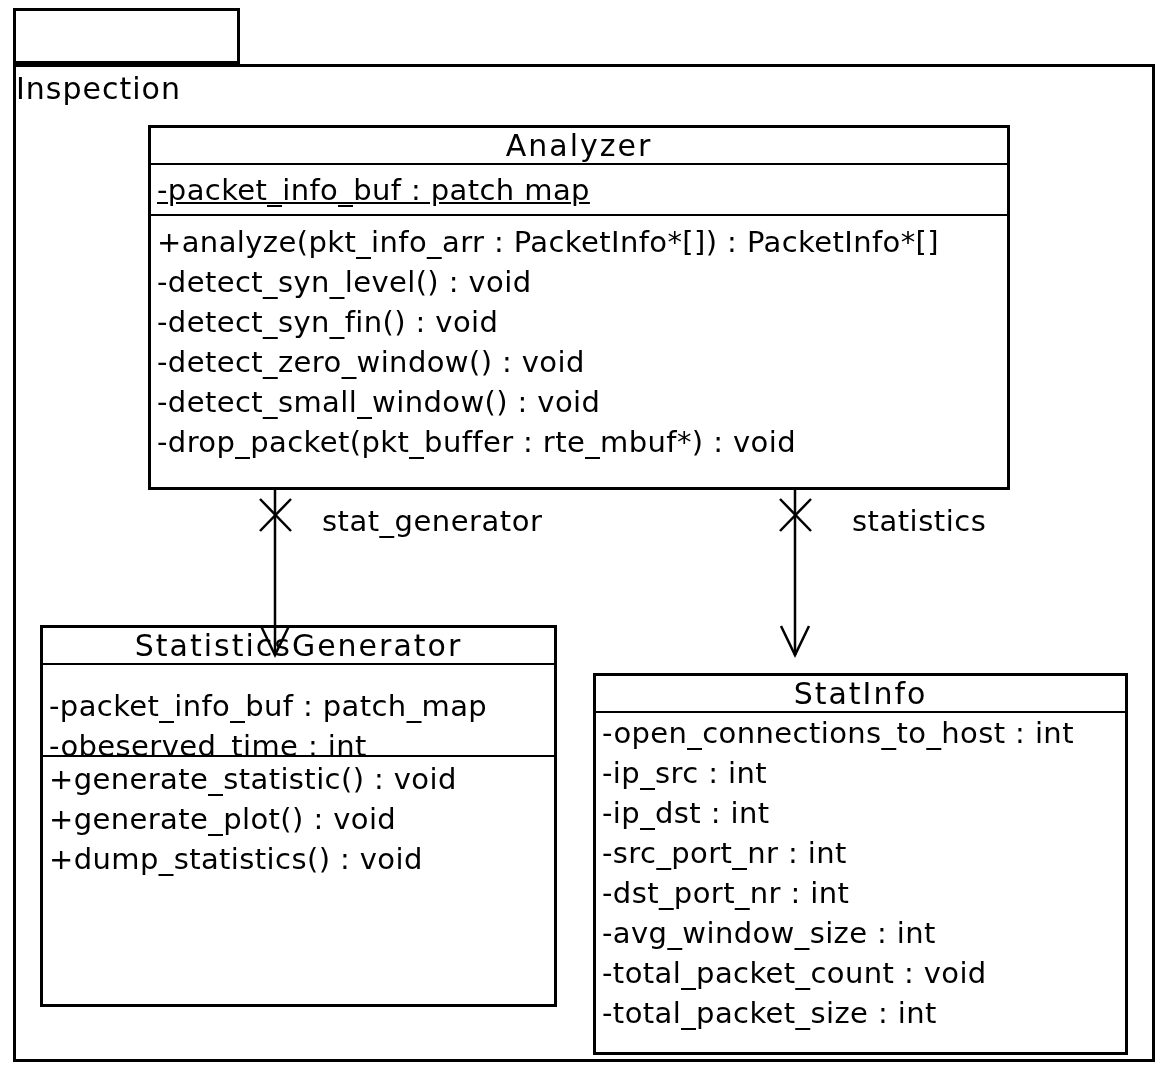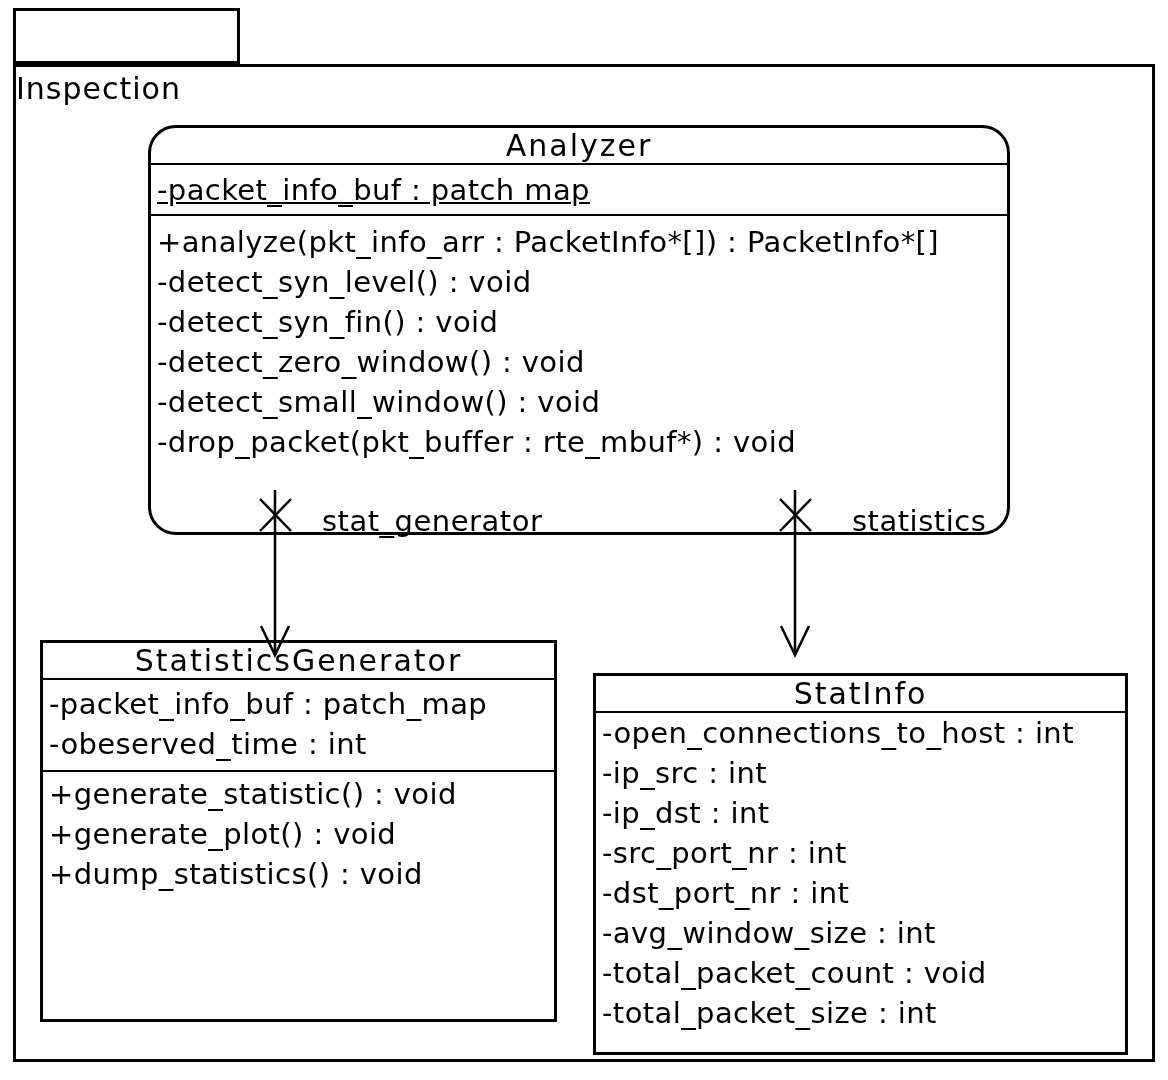--- a/index.html
+++ b/index.html
@@ -30,25 +30,25 @@
     height:37px; line-height:35px; box-sizing:border-box;
     border-bottom:2px solid #000;
     text-align:center; font-size:30px; letter-spacing:2px;
   }
   .sec { box-sizing:border-box; padding-left:6px; overflow:hidden; }
   .sec.divider { border-bottom:2px solid #000; }
   .row {
     height:40px; line-height:40px; white-space:nowrap;
     font-size:29px; letter-spacing:0.4px;
   }
-  #analyzer   { left:148px; top:125px; width:862px; height:410px;border-radius:28px; }
+  #analyzer   { left:148px; top:125px; width:862px; height:365px; }
   #analyzer .attrs   { height:51px; padding-top:5px;text-decoration:underline; }
   #analyzer .methods { padding-top:6px; }
-  #statgen    { left:40px;  top:640px; width:517px; height:382px; }
-  #statgen .attrs    { height:92px; padding-top:4px; }
+  #statgen    { left:40px;  top:625px; width:517px; height:382px; }
+  #statgen .attrs    { height:92px; padding-top:21px; }
   #statgen .methods  { padding-top:2px; }
   #statinfo   { left:593px; top:658px; width:535px; height:382px;margin-top:15px; }
   #statinfo .attrs   { }
   
   .edges { position:absolute; left:0; top:0; width:1168px; height:1080px; pointer-events:none; }
   .assoc-label {
     position:absolute; font-size:29px; line-height:34px; letter-spacing:0.5px;
     white-space:nowrap;
   }
   #label-statgen  { left:322px; top:504px; }

